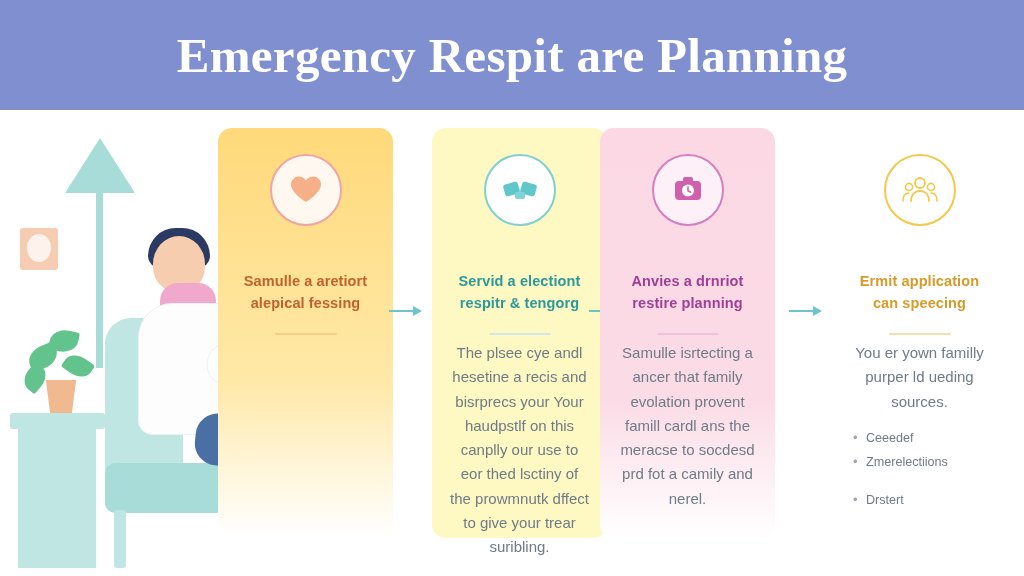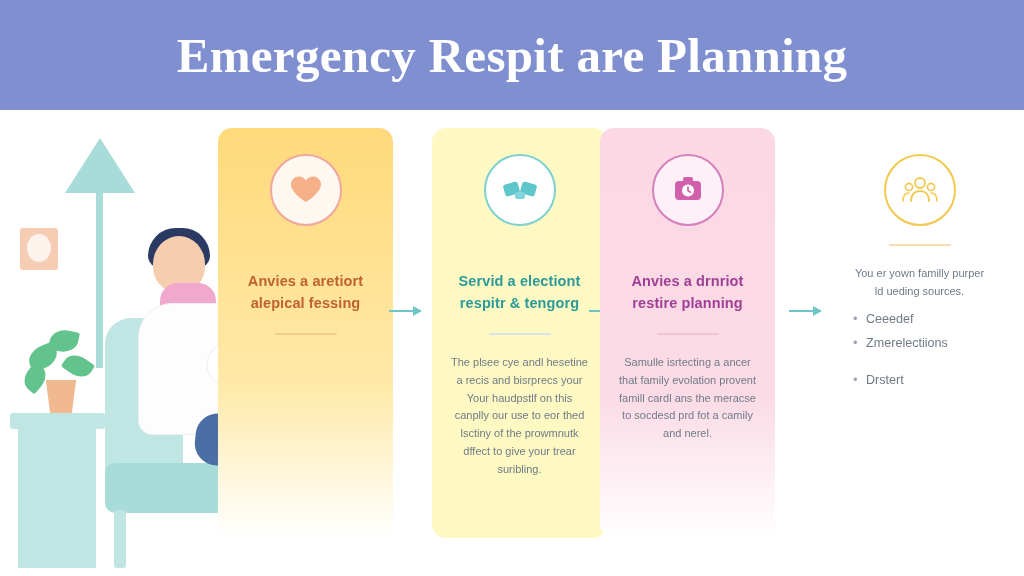--- a/index.html
+++ b/index.html
@@ -270,27 +270,27 @@
     height: 2px;
     margin: 18px auto 0 auto;
     border-radius: 2px;
   }
   .card.c0 .divider { background: #f3cf8c; }
   .card.c1 .divider { background: #d7e4ea; }
   .card.c2 .divider { background: #f0c3d8; }
   .card.c3 .divider { background: #f3e0ae; }
 
   .card-body {
-    margin-top: 19px;
-    font-size: 11px;
+    margin-top: 6px;
+    font-size: 15px;
     line-height: 1.62;
     color: #6f7b87;
   }
   .card-list {
-    margin: 8px 0 0 0;
+    margin: 14px 0 0 0;
     padding: 0;
     list-style: none;
     text-align: left;
     font-size: 12.6px;
     line-height: 1.7;
     color: #6f7b87;
   }
   .card-list li {
     position: relative;
     padding-left: 16px;
@@ -373,21 +373,21 @@
       <div class="chair-leg a"></div>
 
     </div>
 
     <div class="card c0">
       <div class="icon-circle ic0">
         <svg width="34" height="30" viewBox="0 0 34 30" aria-hidden="true">
           <path d="M17 27 C17 27 2 18 2 9.5 C2 4.8 5.8 1.5 9.8 1.5 C12.6 1.5 15.3 3 17 5.4 C18.7 3 21.4 1.5 24.2 1.5 C28.2 1.5 32 4.8 32 9.5 C32 18 17 27 17 27 Z" fill="#f5b089"></path>
         </svg>
       </div>
-      <div class="card-heading">Anvies a aretiort alepical fessing</div>
+      <div class="card-heading">Samulle a aretiort alepical fessing</div>
       <div class="divider"></div>
       <div class="card-body"></div>
     </div>
 
     <div class="arrow a0">
       <div class="shaft"></div>
       <div class="headp"></div>
     </div>
 
     <div class="card c1">
@@ -431,20 +431,21 @@
       <div class="icon-circle ic3">
         <svg width="38" height="30" viewBox="0 0 38 30" aria-hidden="true">
           <circle cx="19" cy="8" r="5" fill="none" stroke="#f2c94c" stroke-width="1.8"></circle>
           <path d="M10 26 C10 19.5 13.8 16 19 16 C24.2 16 28 19.5 28 26" fill="none" stroke="#f2c94c" stroke-width="1.8" stroke-linecap="round"></path>
           <circle cx="8" cy="12" r="3.6" fill="none" stroke="#f2c94c" stroke-width="1.6"></circle>
           <path d="M2 26 C2 20.5 4.6 18 8 18" fill="none" stroke="#f2c94c" stroke-width="1.6" stroke-linecap="round"></path>
           <circle cx="30" cy="12" r="3.6" fill="none" stroke="#f2c94c" stroke-width="1.6"></circle>
           <path d="M36 26 C36 20.5 33.4 18 30 18" fill="none" stroke="#f2c94c" stroke-width="1.6" stroke-linecap="round"></path>
         </svg>
       </div>
+      <div class="card-heading">Ermit application can speecing</div>
       <div class="divider"></div>
       <div class="card-body">You er yown familly purper ld ueding sources.</div>
       <ul class="card-list">
         <li>Ceeedef</li>
         <li>Zmerelectiions</li>
         <li class="gap">Drstert</li>
       </ul>
     </div>
 
   </div>

